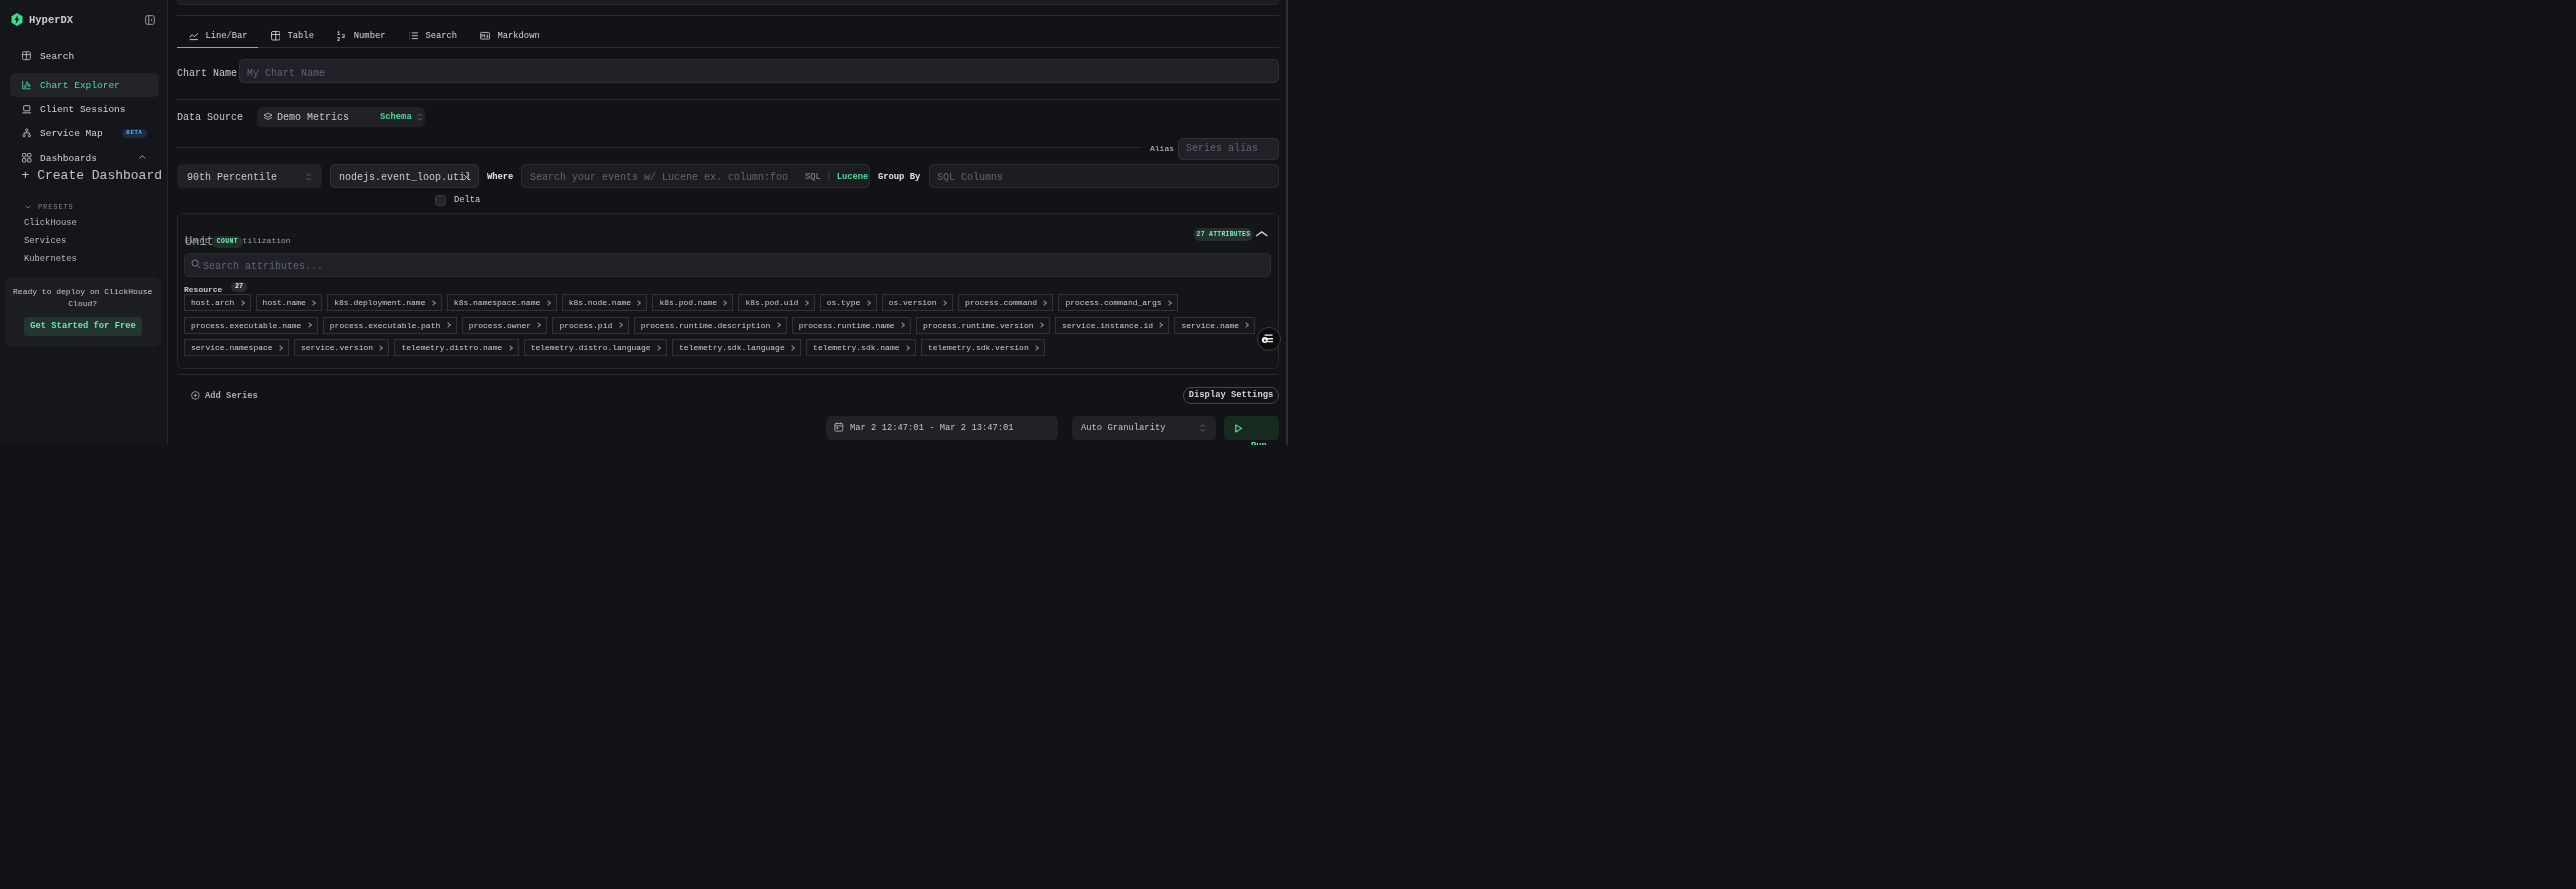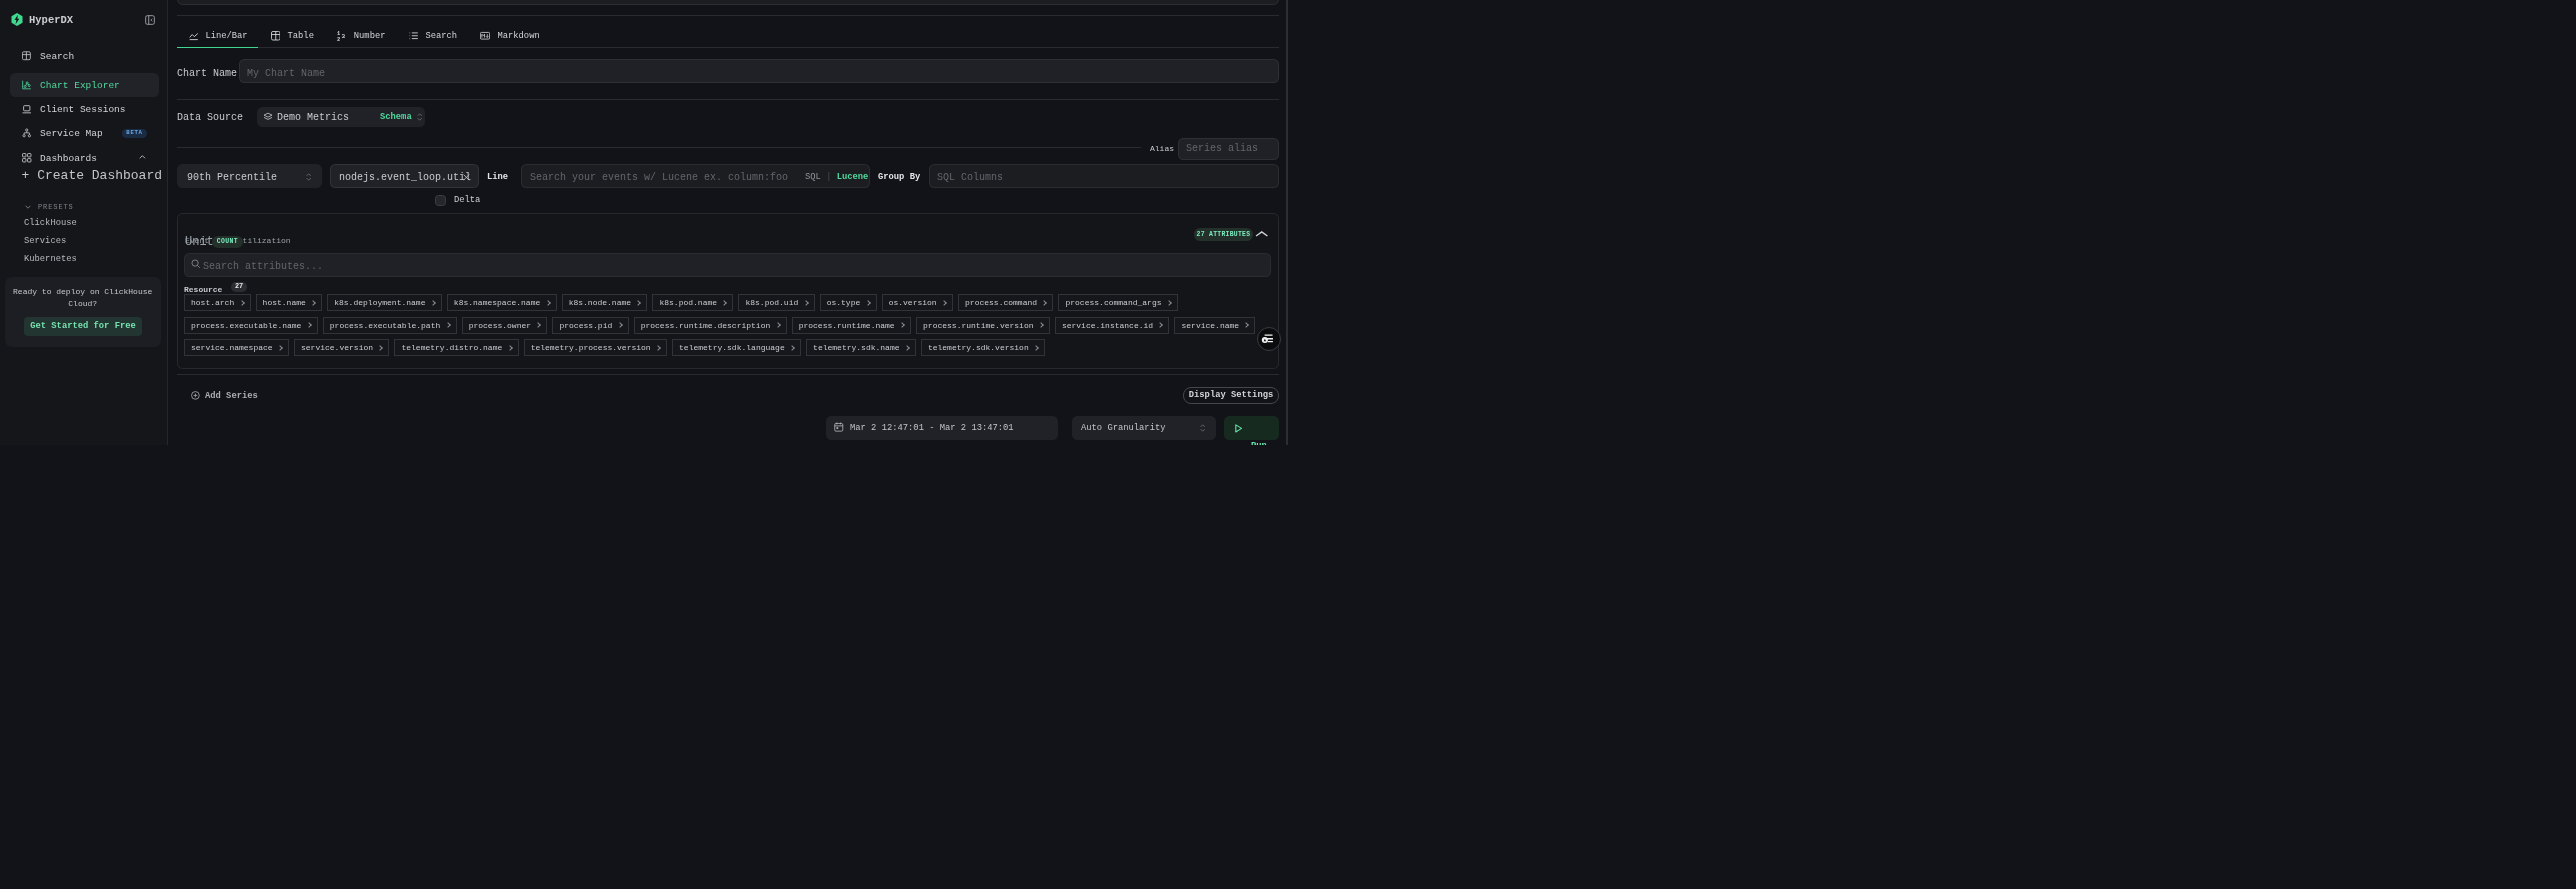--- a/index.html
+++ b/index.html
@@ -175,21 +175,21 @@
   <div class="abs lbl" style="left:187px;top:172px">90th Percentile</div>
   <svg class="abs" style="left:306px;top:173px" width="5.4" height="8" viewBox="0 0 8 12" fill="none" stroke="#6d7177" stroke-width="1.3">
     <path d="M1 4.2 L4 1.2 L7 4.2"></path>
       <path d="M1 7.8 L4 10.8 L7 7.8"></path>
   </svg>
   <div class="sel" style="left:330px;top:164px;width:149px;height:24px;border:0.7px solid rgba(255,255,255,0.08)"></div>
   <div class="abs lbl" style="left:339px;top:172px">nodejs.event_loop.util</div>
   <svg class="abs" style="left:463px;top:174px" width="6.8" height="6.8" viewBox="0 0 10 10" fill="none" stroke="#c3c6ca" stroke-width="1.2">
     <path d="M0.8 0.8 L9.2 9.2 M9.2 0.8 L0.8 9.2"></path>
   </svg>
-  <div class="abs bold" style="left:487px;top:172px;font-size:8.8px;color:#e3e4e6">Line</div>
+  <div class="abs bold" style="left:487px;top:172px;font-size:8.8px;color:#e3e4e6">Where</div>
   <div class="inp" style="left:521px;top:164px;width:349px;height:24px;background:#1b1d21"></div>
   <div class="abs ph" style="left:530px;top:172px">Search your events w/ Lucene ex. column:foo</div>
   <div class="abs" style="left:805px;top:172px;font-size:8.8px;color:#8e9298">SQL <span style="color:#4a4d52">|</span> <span class="bold" style="color:#4fd99c">Lucene</span></div>
   <div class="abs bold" style="left:878px;top:172px;font-size:8.8px;color:#e3e4e6">Group By</div>
   <div class="inp" style="left:929px;top:164px;right:9.5px;height:24px;background:#1b1d21"></div>
   <div class="abs ph" style="left:937px;top:172px">SQL Columns</div>
 
   <div class="abs" style="left:435px;top:195px;width:10.8px;height:10.8px;background:#25272c;border:1px solid #3a3d43;border-radius:3.4px"></div>
   <div class="abs" style="left:454px;top:195px;font-size:8.8px;color:#ced0d3">Delta</div>
 
@@ -226,21 +226,21 @@
     <div class="chip">process.owner</div>
     <div class="chip">process.pid</div>
     <div class="chip">process.runtime.description</div>
     <div class="chip">process.runtime.name</div>
     <div class="chip">process.runtime.version</div>
     <div class="chip">service.instance.id</div>
     <div class="chip">service.name</div>
     <div class="chip">service.namespace</div>
     <div class="chip">service.version</div>
     <div class="chip">telemetry.distro.name</div>
-    <div class="chip">telemetry.process.version</div>
+    <div class="chip">telemetry.distro.language</div>
     <div class="chip">telemetry.sdk.language</div>
     <div class="chip">telemetry.sdk.name</div>
     <div class="chip">telemetry.sdk.version</div>
   </div>
 
   <div class="divider" style="top:374px"></div>
   <svg class="abs" style="left:191px;top:391px" width="8.8" height="8.8" viewBox="0 0 13 13" fill="none" stroke="#aaadb3" stroke-width="1.2">
     <circle cx="6.5" cy="6.5" r="5.7"></circle>
       <path d="M6.5 3.8 V9.2 M3.8 6.5 H9.2"></path>
   </svg>

